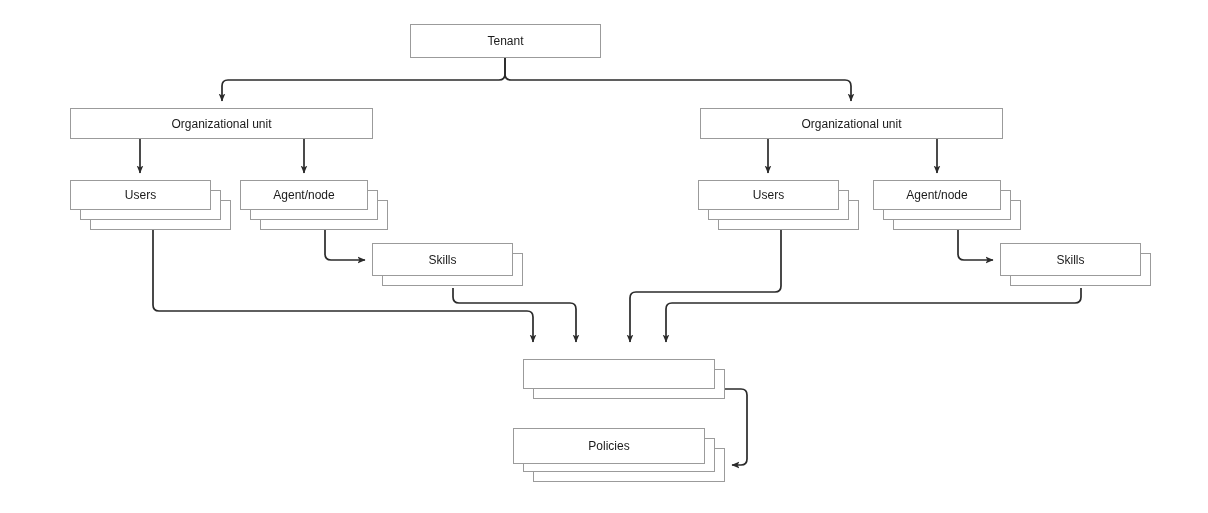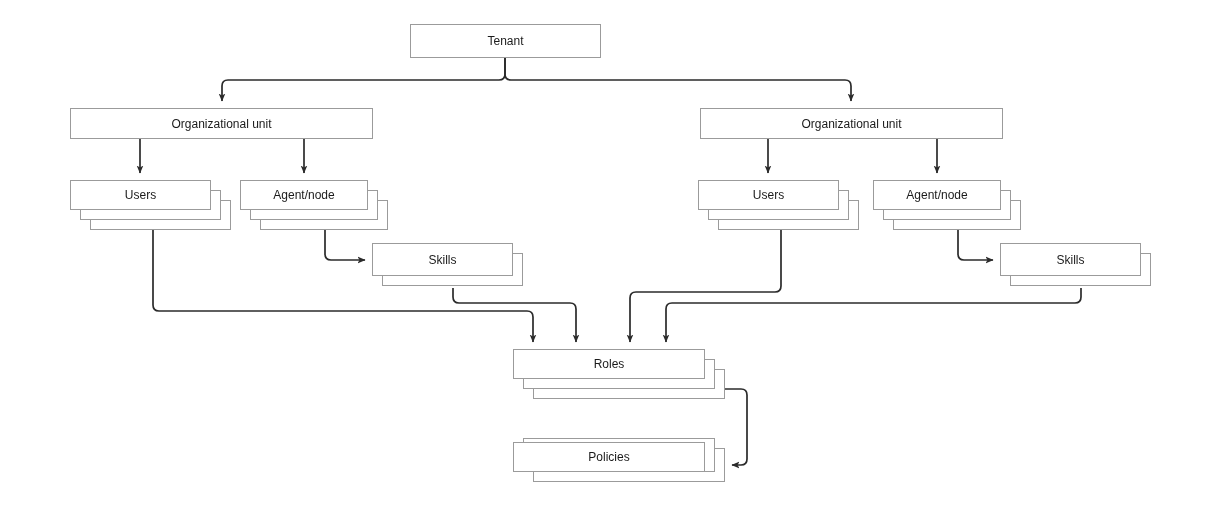--- a/index.html
+++ b/index.html
@@ -104,25 +104,22 @@
       </div>
       <div class="node" style="left: 1000px; top: 243px; width: 151px; height: 43px;">
         <div class="card" style="left: 10px; top: 10px; width: 141px; height: 33px; z-index: 9;"></div>
         <div class="card front" style="left: 0px; top: 0px; width: 141px; height: 33px; z-index: 10;">
           <span class="lbl">Skills</span>
         </div>
       </div>
       <div class="node" style="left: 513px; top: 349px; width: 212px; height: 50px;">
         <div class="card" style="left: 20px; top: 20px; width: 192px; height: 30px; z-index: 8;"></div>
         <div class="card" style="left: 10px; top: 10px; width: 192px; height: 30px; z-index: 9;"></div>
-        <div class="card front" style="left: 0px; top: 0px; width: 192px; height: 30px; z-index: 10;">
-          <span class="lbl">Roles</span>
-        </div>
       </div>
       <div class="node" style="left: 513px; top: 428px; width: 212px; height: 54px;">
         <div class="card" style="left: 20px; top: 20px; width: 192px; height: 34px; z-index: 8;"></div>
         <div class="card" style="left: 10px; top: 10px; width: 192px; height: 34px; z-index: 9;"></div>
-        <div class="card front" style="left: 0px; top: 14px; width: 192px; height: 30px; z-index: 10;">
+        <div class="card front" style="left: 0px; top: 0px; width: 192px; height: 36px; z-index: 10;">
           <span class="lbl">Policies</span>
         </div>
       </div>
     </div>
 </div>
 
 </body></html>

